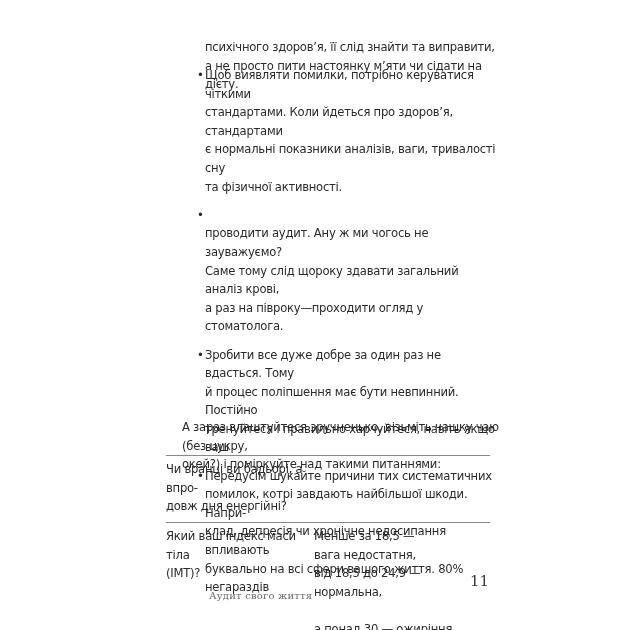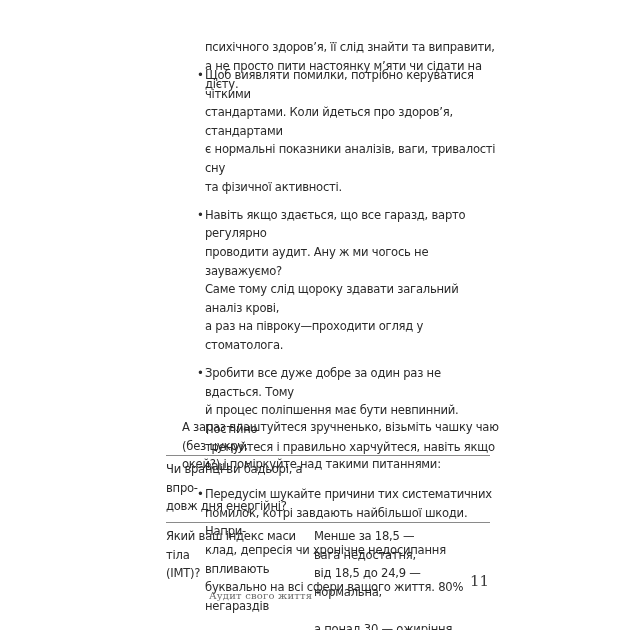--- a/index.html
+++ b/index.html
@@ -49,21 +49,21 @@
   <ul class="bullets">
     <li>
       <span class="dot">•</span>
       <span>Щоб виявляти помилки, потрібно керуватися чіткими</span><br>
       <span>стандартами. Коли йдеться про здоров’я, стандартами</span><br>
       <span>є нормальні показники аналізів, ваги, тривалості сну</span><br>
       <span>та фізичної активності.</span>
     </li>
     <li>
       <span class="dot">•</span>
-      <span>Навіть якщо здається, що все гаразд, варто регулярно</span><br>
+      <br>
       <span>проводити аудит. Ану ж ми чогось не зауважуємо?</span><br>
       <span>Саме тому слід щороку здавати загальний аналіз крові,</span><br>
       <span>а раз на півроку—проходити огляд у стоматолога.</span>
     </li>
     <li>
       <span class="dot">•</span>
       <span>Зробити все дуже добре за один раз не вдасться. Тому</span><br>
       <span>й процес поліпшення має бути невпинний. Постійно</span><br>
       <span>тренуйтеся і правильно харчуйтеся, навіть якщо ваш</span><br>
     </li>

